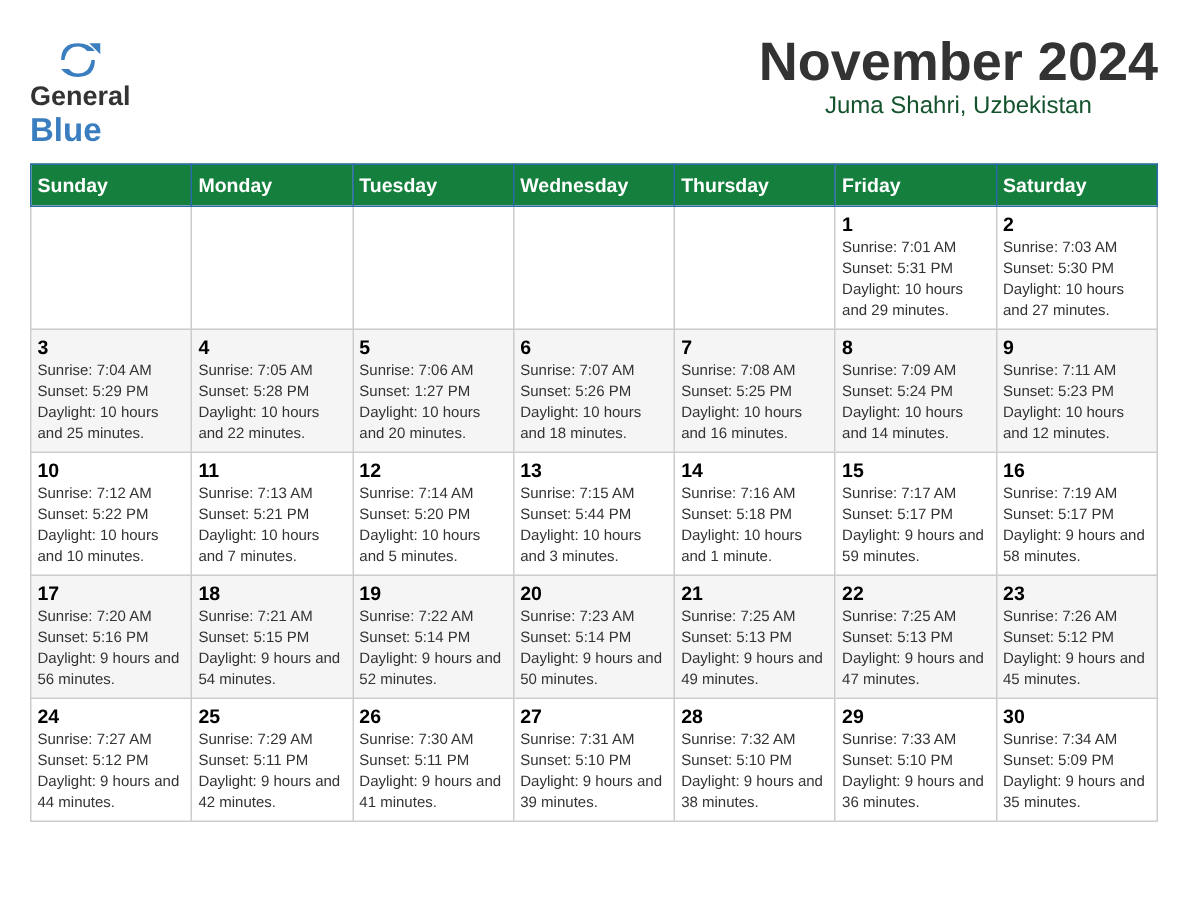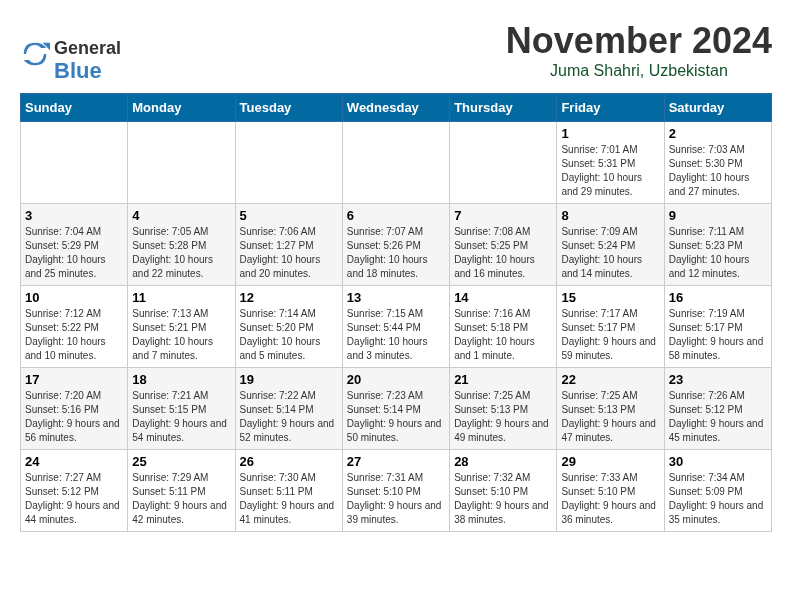--- a/index.html
+++ b/index.html
@@ -11,22 +11,23 @@
       padding: 20px;
     }
     .header {
       display: flex;
       justify-content: space-between;
       align-items: flex-start;
       margin-bottom: 10px;
     }
     .logo {
       display: flex;
-      align-items: flex-start;
-      margin-top: 19px;
+      align-items: center;
+      margin-top: 5px;
+      flex-direction: column;
     }
     .logo-text {
       display: flex;
       flex-direction: column;
       line-height: 1.1;
     }
     .logo-general {
       font-size: 18px;
       font-weight: bold;
       color: #333;
@@ -53,21 +54,21 @@
     .location {
       font-size: 16px;
       color: #14532d;
     }
     .calendar {
       width: 100%;
       border-collapse: collapse;
       font-size: 11px;
     }
     .calendar th {
-      background-color: #0369a1;
+      background-color: #15803d;
       color: white;
       padding: 6px 4px;
       text-align: left;
       font-size: 13px;
       border: 1px solid #2a6aa8;
     }
     .calendar td {
       border: 1px solid #ccc;
       padding: 4px;
       vertical-align: top;

